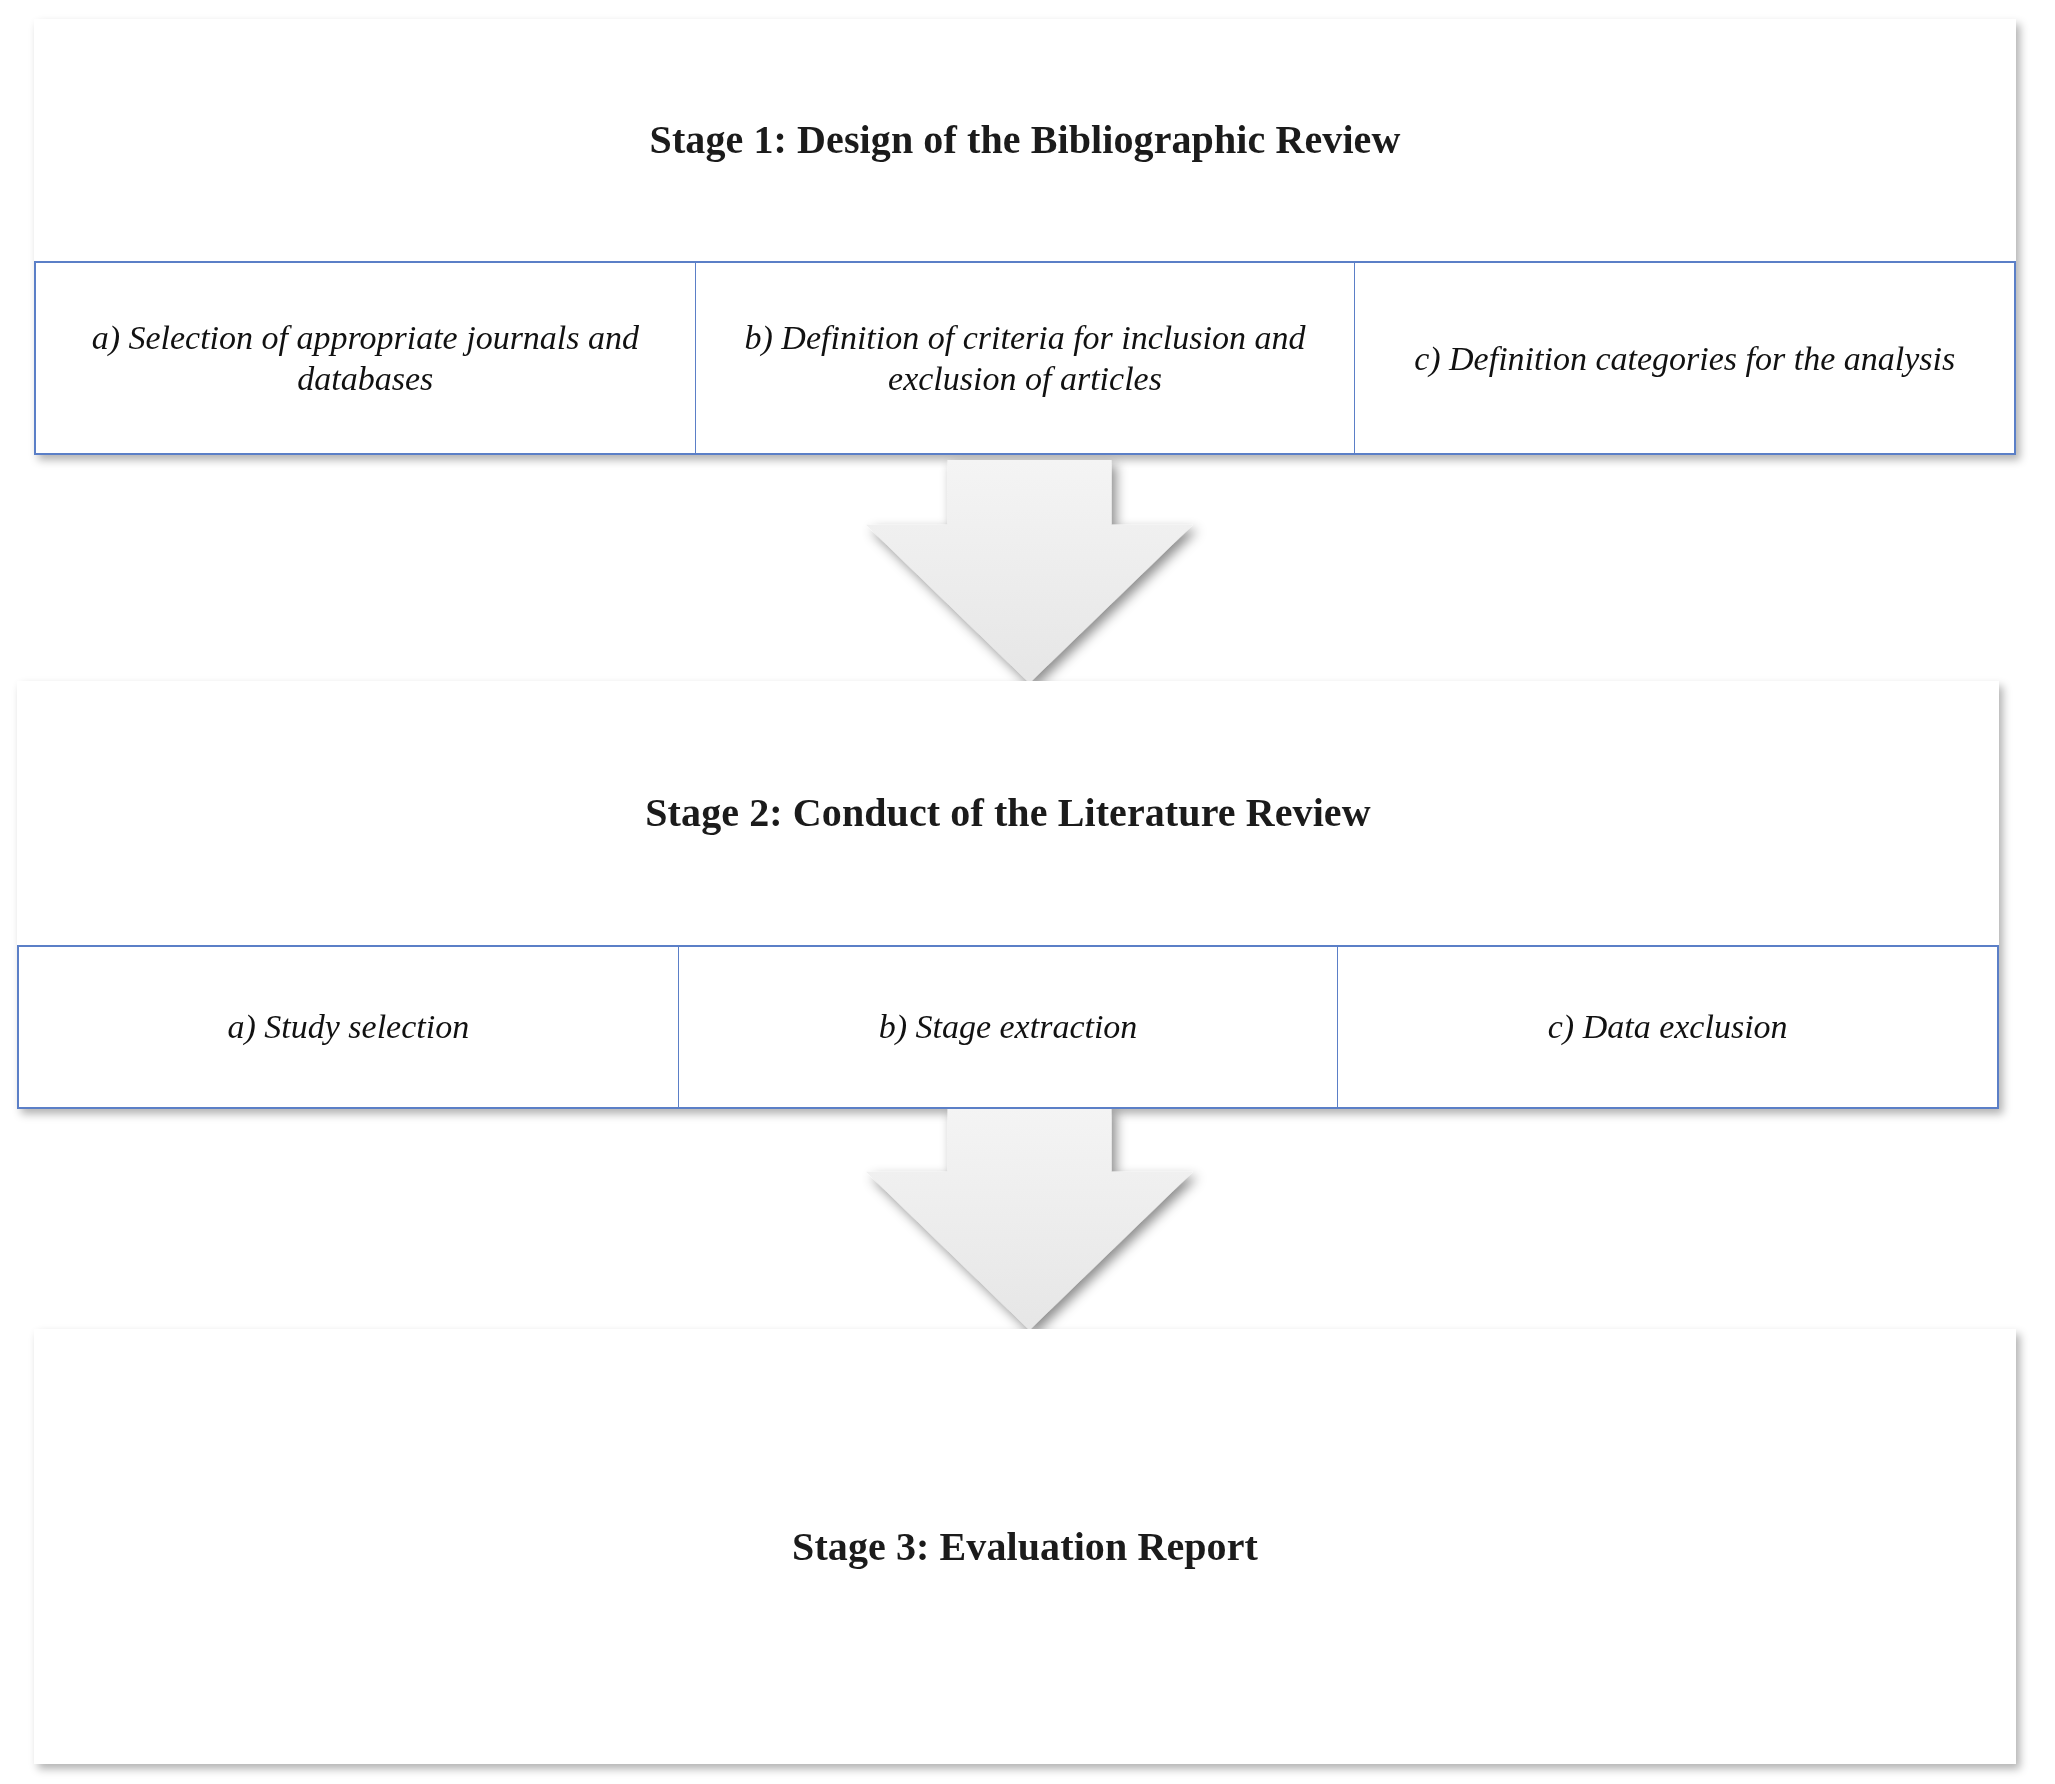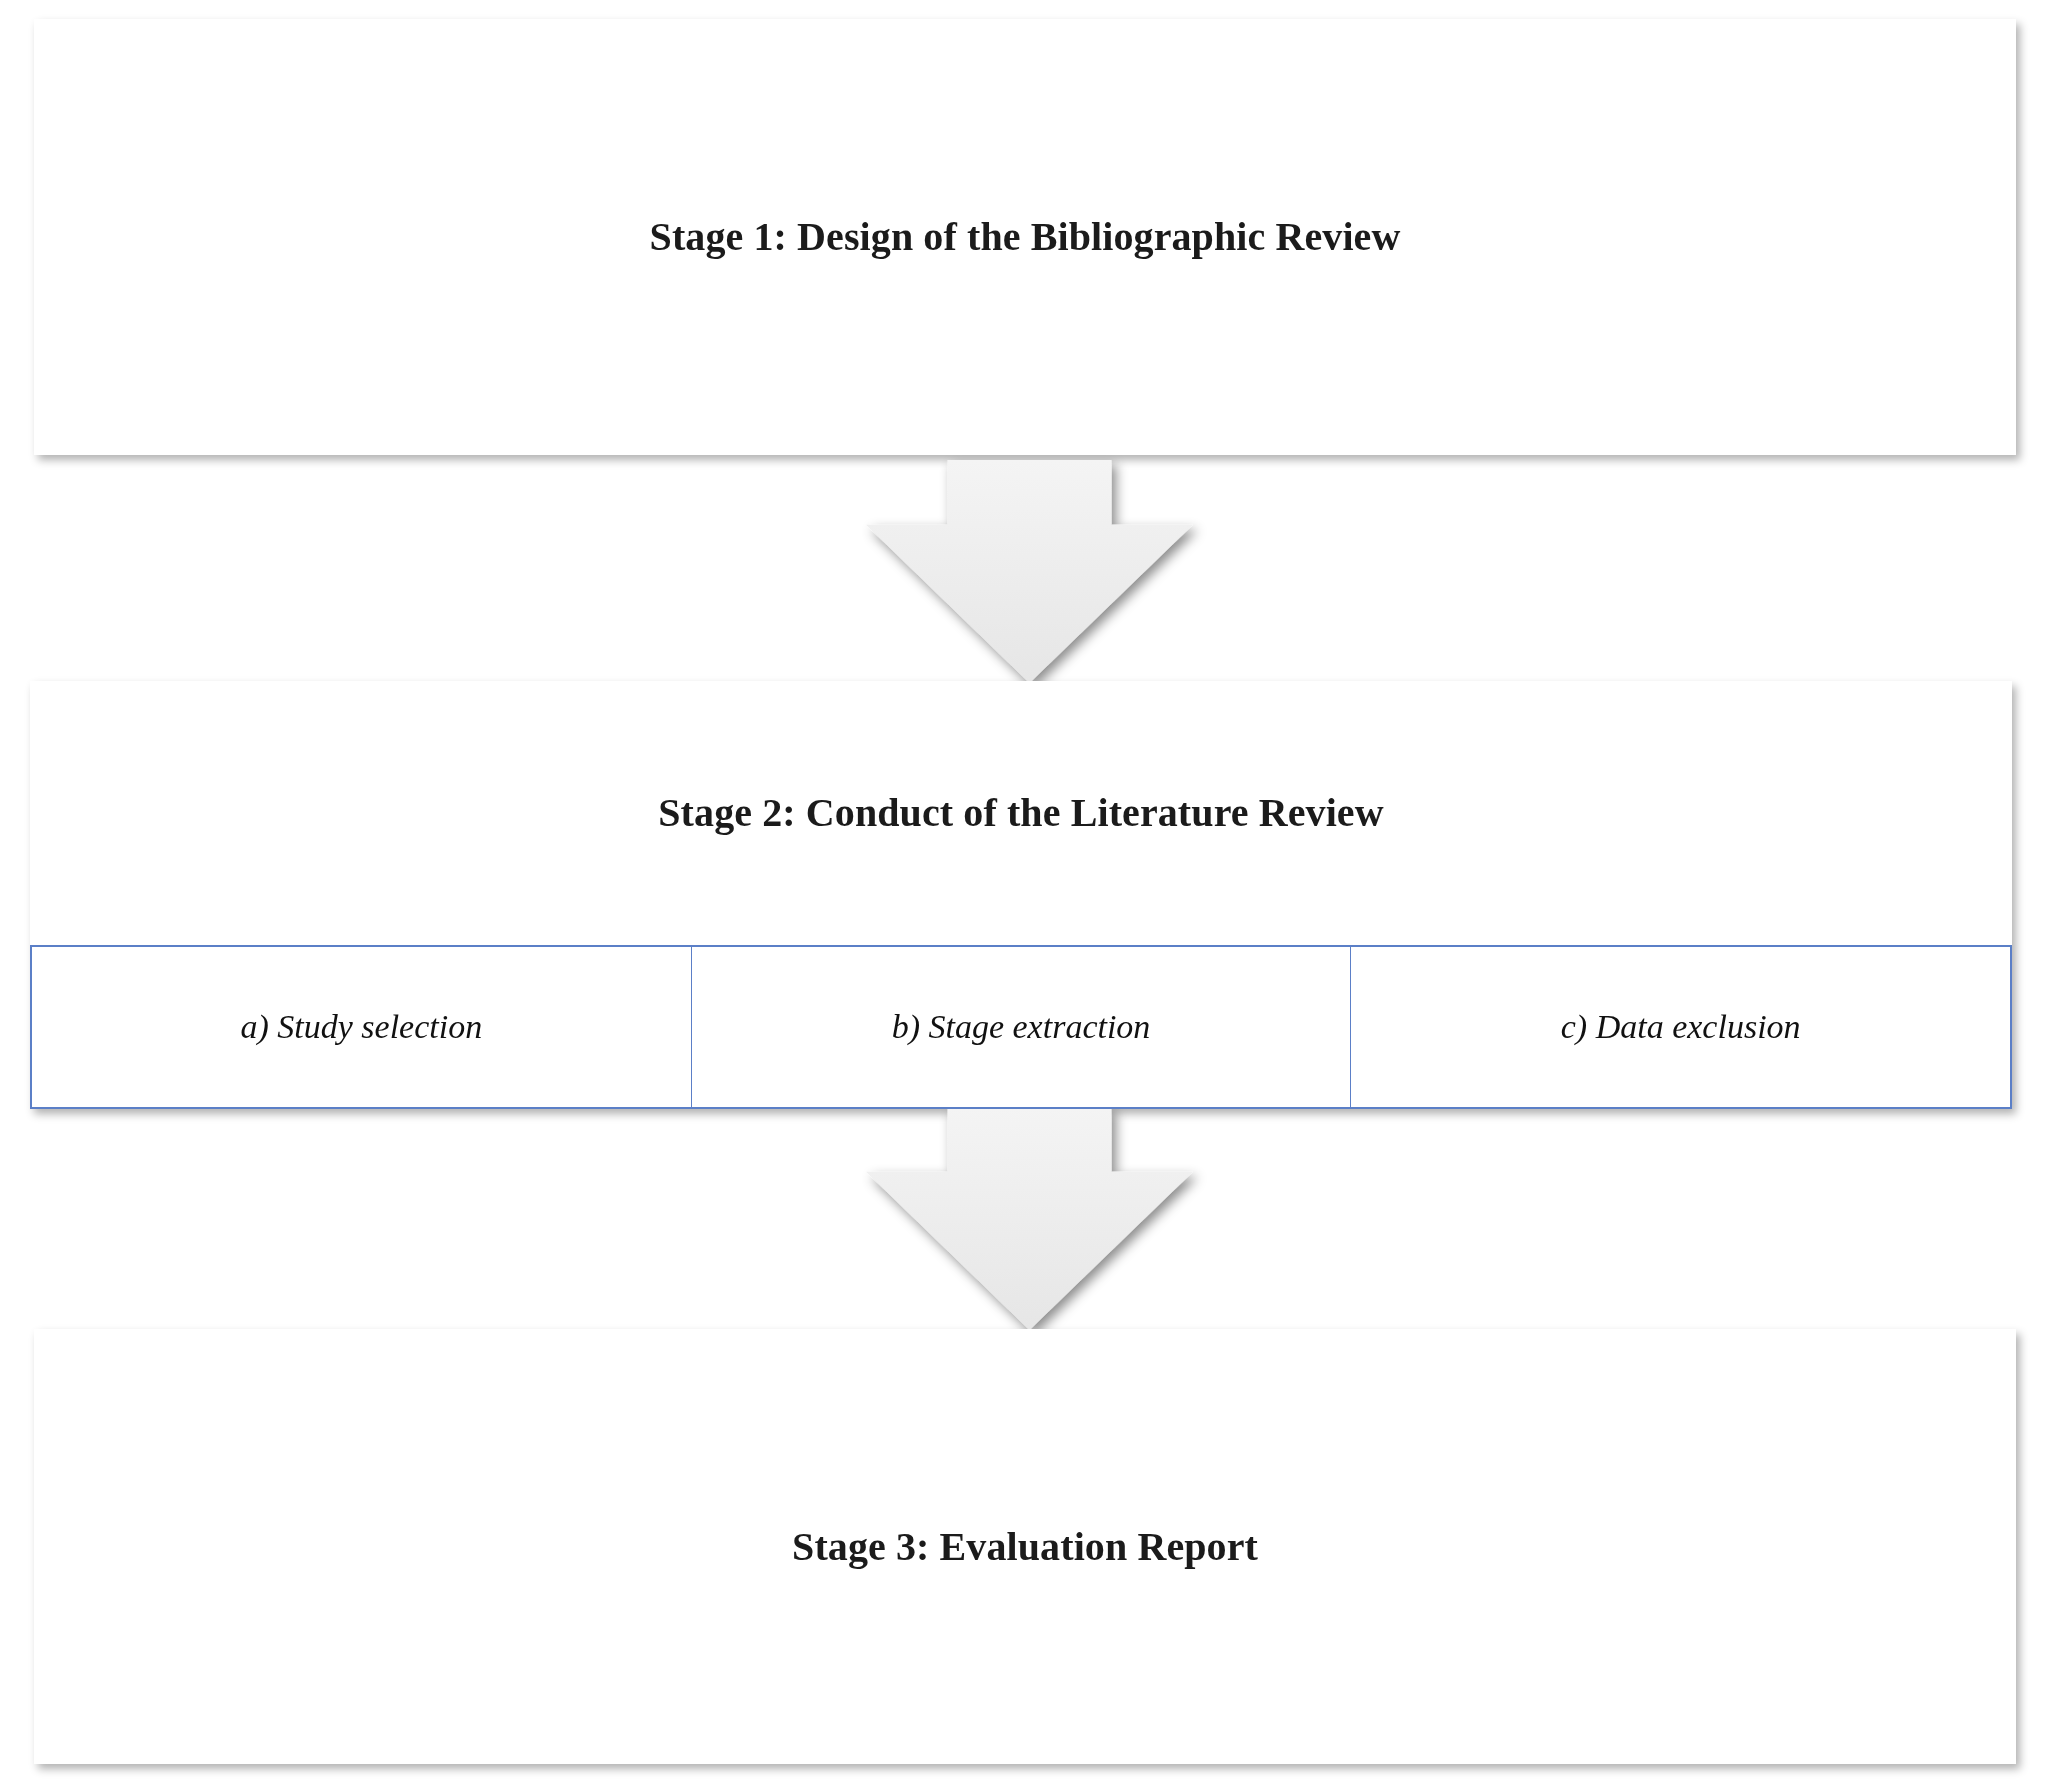--- a/index.html
+++ b/index.html
@@ -83,21 +83,21 @@
   
   #stage-1 {
     left: 34px;
     top: 19.4px;
     width: 1982px;
     height: 436px;
   }
   #stage-1 .substeps { height: 194px; }
 
   #stage-2 {
-    left: 30px;
+    left: 17px;
     top: 681px;
     width: 1982px;
     height: 428px;
   }
   #stage-2 .substeps { height: 164px; }
 
   #stage-3 {
     left: 34px;
     top: 1329px;
     width: 1982px;
@@ -123,20 +123,31 @@
   .arrow svg { display: block; width: 100%; height: 100%; overflow: visible; }
 </style>
 </head>
 <body>
 
 <div id="page">
 
   <div class="stage" id="stage-1">
     <div class="stage-title-area">
       <div class="stage-title">Stage 1: Design of the Bibliographic Review</div>
+    </div>
+    <div class="substeps">
+      <div class="substep">
+        <span class="substep-label">a) Selection of appropriate journals and databases</span>
+      </div>
+      <div class="substep">
+        <span class="substep-label">b) Definition of criteria for inclusion and exclusion of articles</span>
+      </div>
+      <div class="substep">
+        <span class="substep-label">c) Definition categories for the analysis</span>
+      </div>
     </div>
   </div>
 
   <div class="arrow" id="arrow-1">
     <svg viewBox="0 0 506 345" preserveAspectRatio="none">
       <defs>
         <linearGradient id="arrGrad1" x1="0" y1="0" x2="0" y2="1">
           <stop offset="0%" stop-color="#f4f4f4"></stop>
           <stop offset="100%" stop-color="#e6e6e6"></stop>
         </linearGradient>

